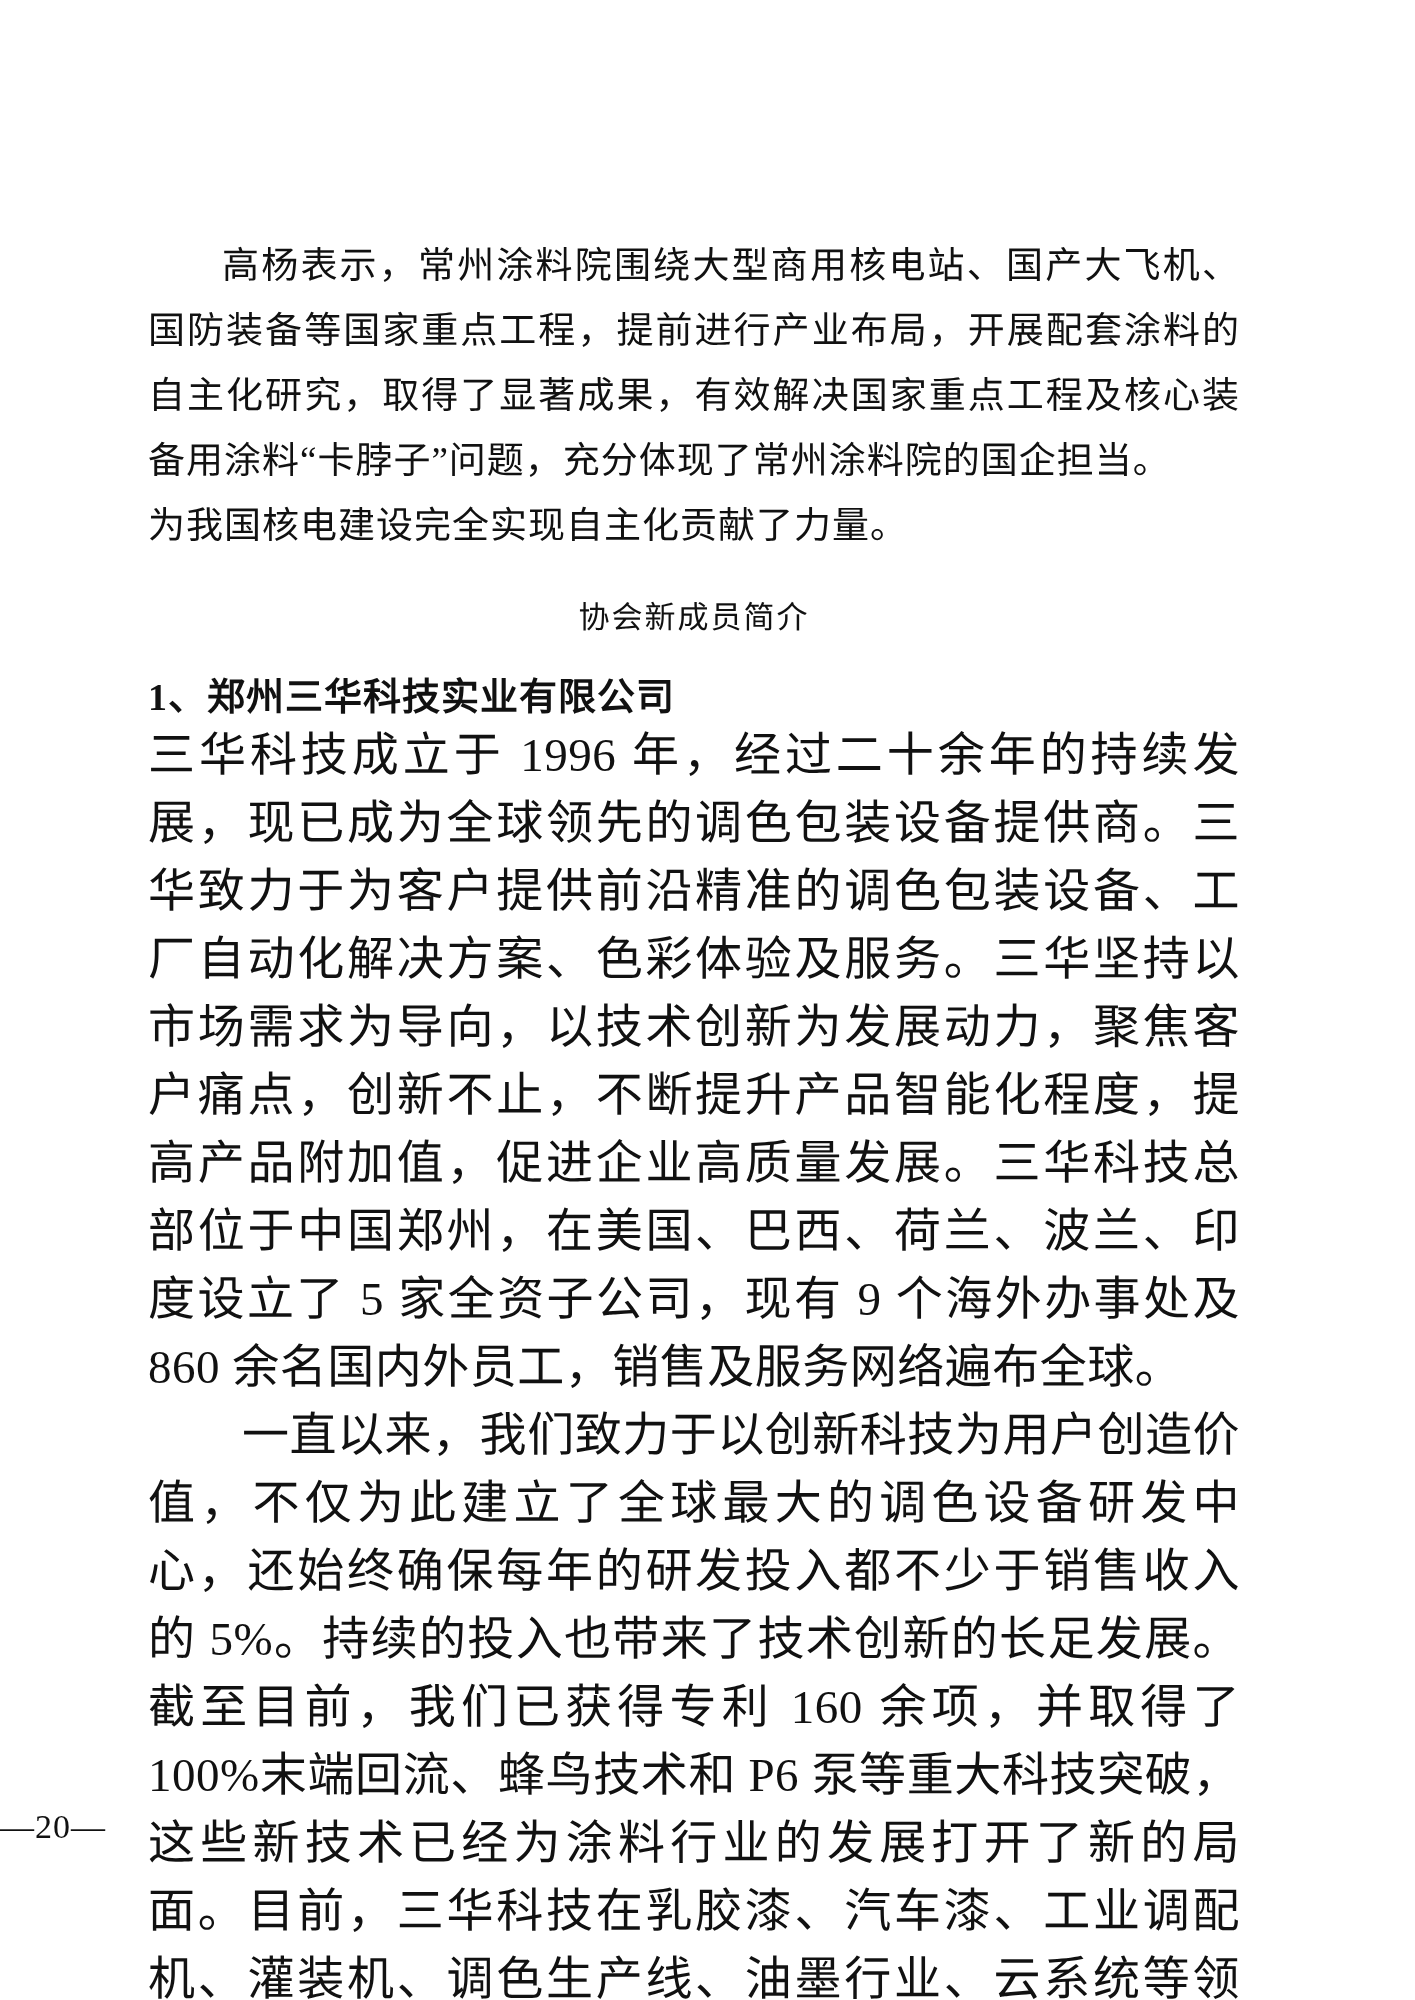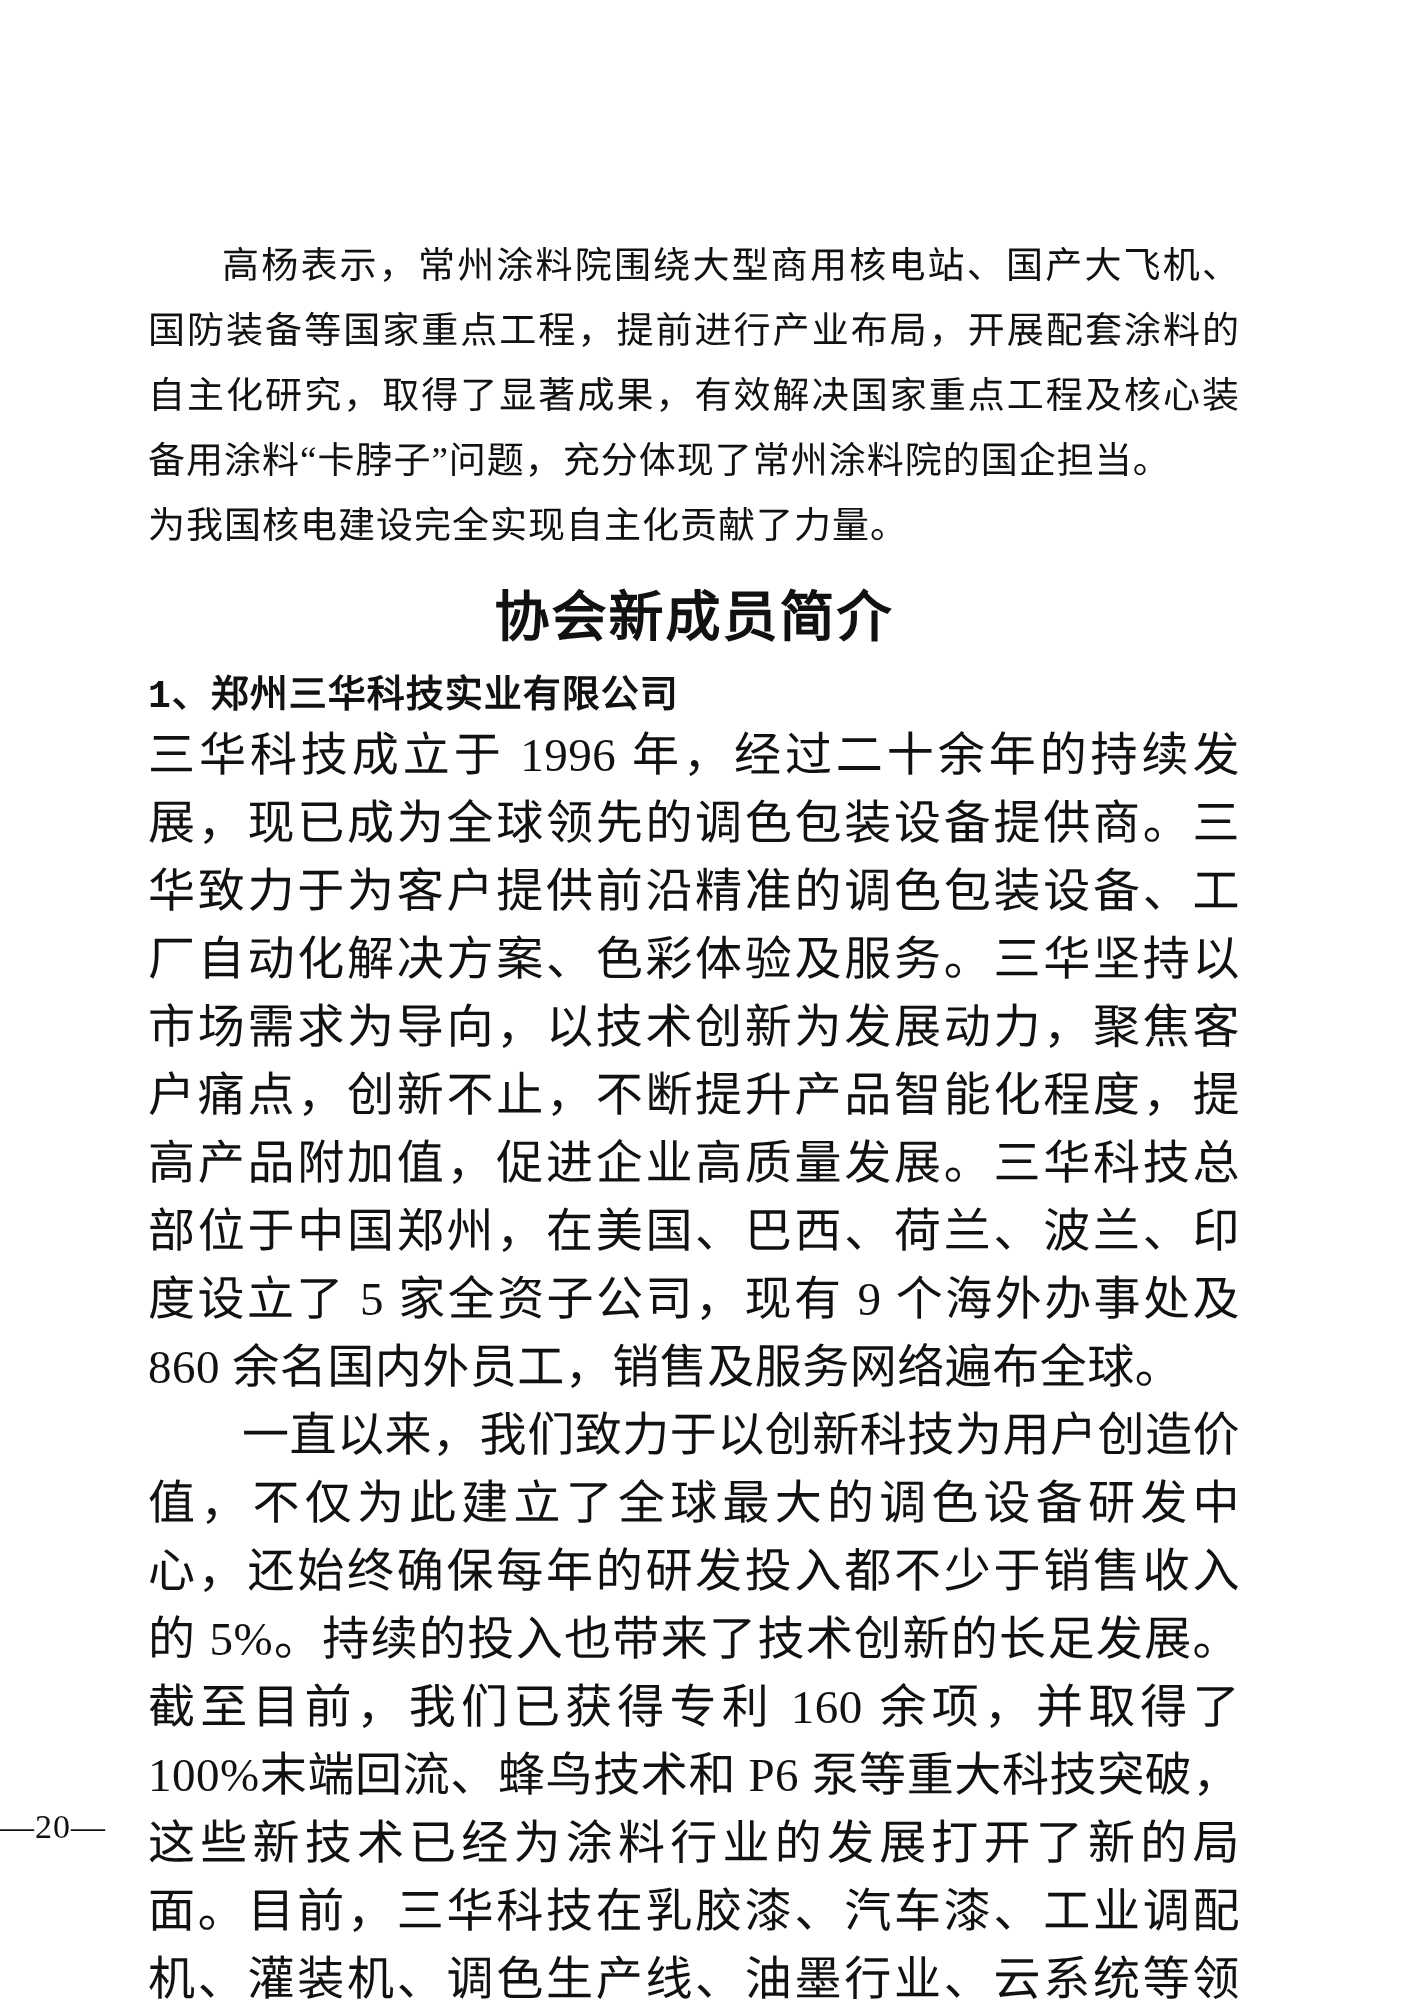--- a/index.html
+++ b/index.html
@@ -28,33 +28,33 @@
   }
   .indent { text-indent: 2em; }
   .source-line {
     font-size: 37px;
     line-height: 65px;
     text-align: right;
     letter-spacing: 1px;
   }
   .section-heading {
     margin: 25px 0 0 0;
-    font-size: 55px;
+    font-size: 31px;
     line-height: 70px;
-    font-weight: bold;
+    font-weight: normal;
     text-align: center;
     letter-spacing: 2px;
   }
   .member-title {
     margin: 20px 0 0 0;
     font-size: 38px;
     line-height: 48px;
     font-weight: bold;
     letter-spacing: 1px;
-    font-family: Liberation Mono, monospace;
+    font-family: Liberation Serif, serif;
   }
   .body-bottom {
     font-size: 47px;
     line-height: 68px;
     text-align: justify;
     letter-spacing: 0.5px;
   }
   .page-footer {
     position: absolute;
     left: 0;

